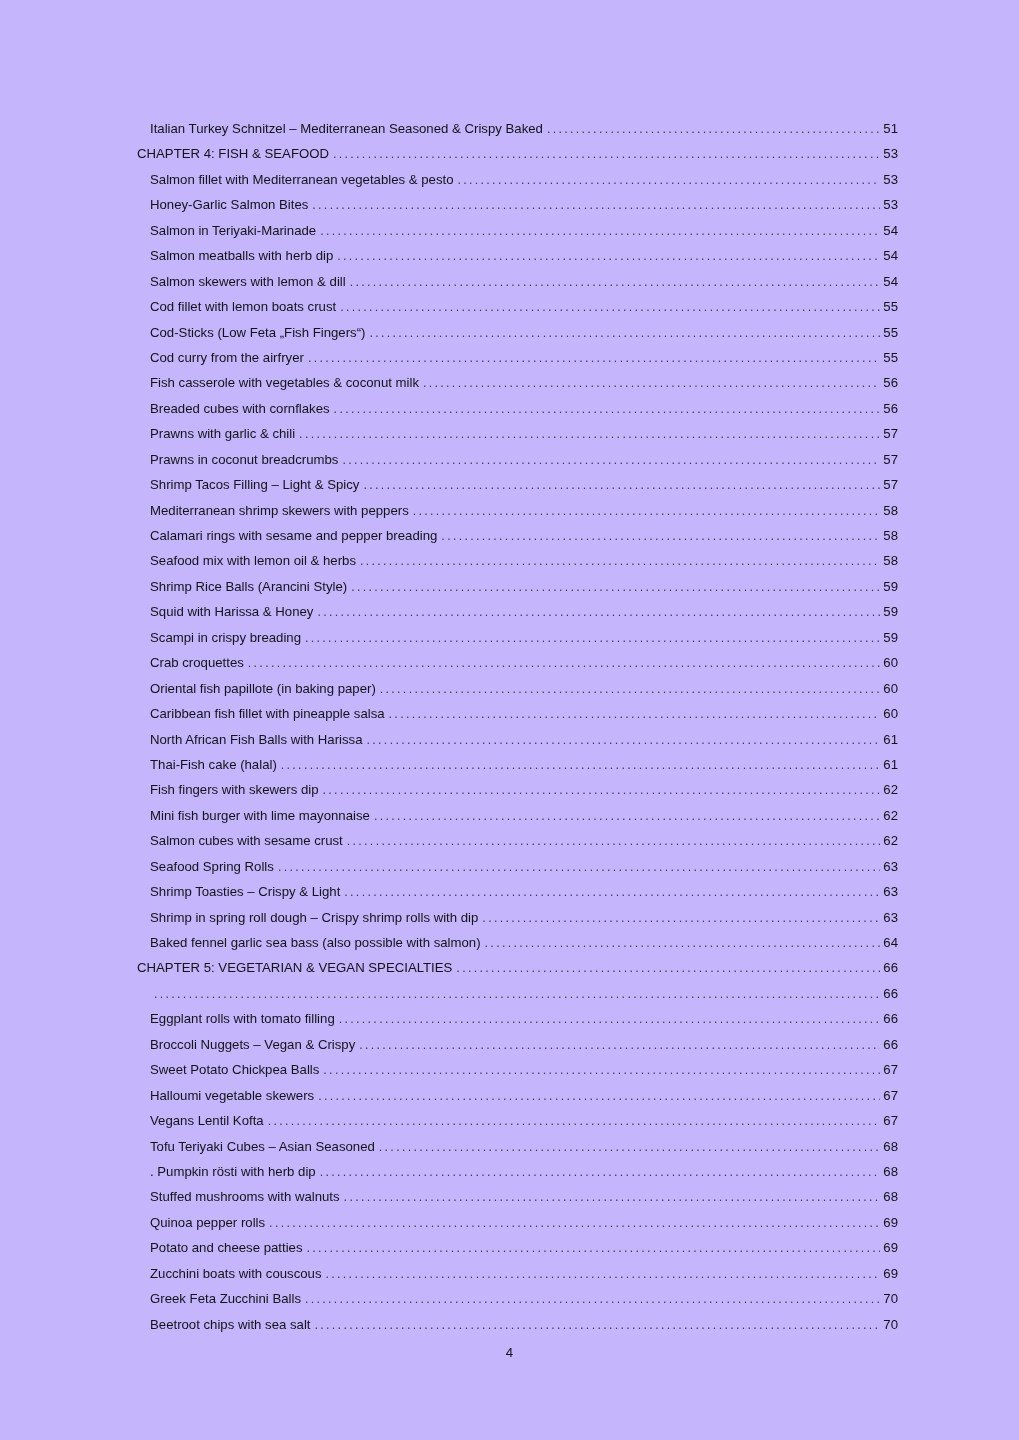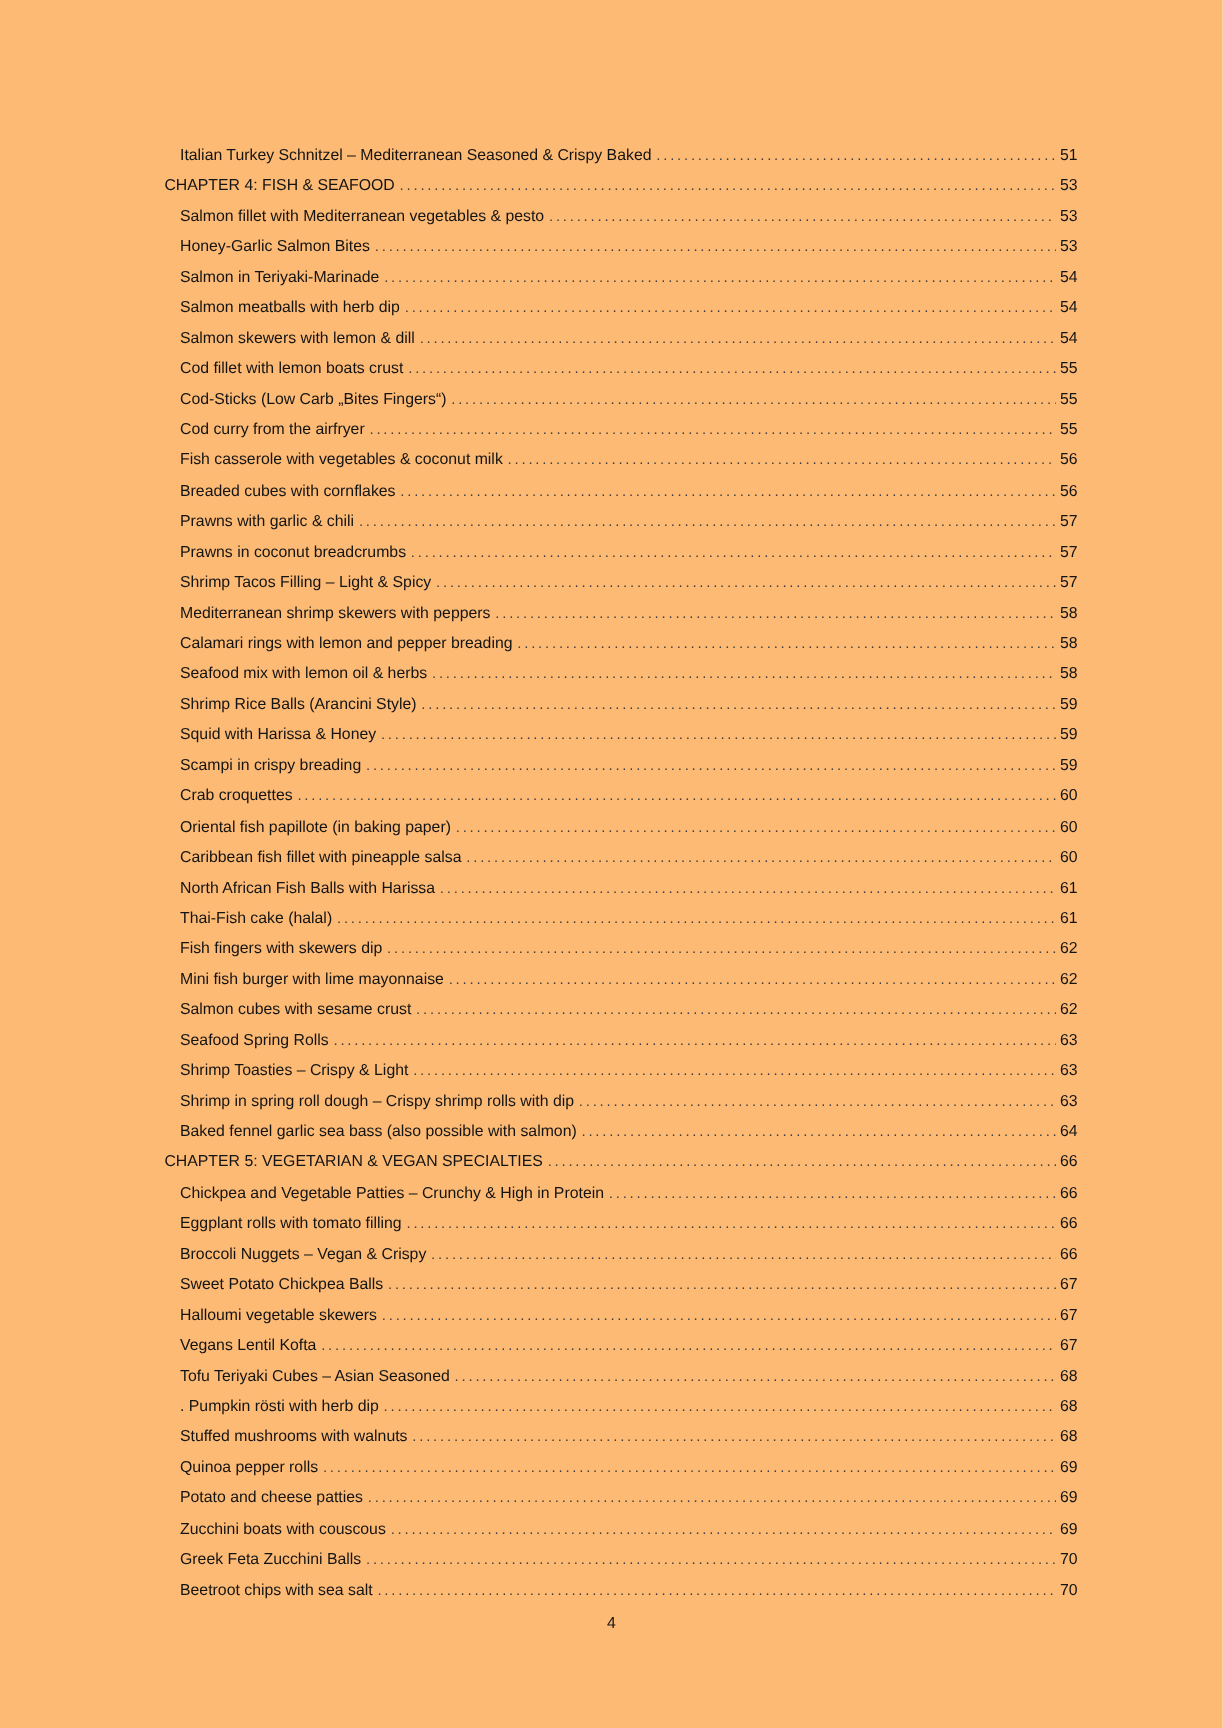--- a/index.html
+++ b/index.html
@@ -1,20 +1,20 @@
 <!DOCTYPE html>
 <html><head>
 <meta charset="utf-8">
 <style>
   html, body { margin: 0; padding: 0; background: #ffffff; }
   .page {
     position: relative;
     width: 1019px;
     height: 1440px;
-    background: #fdba74;
+    background: #c4b5fd;
     font-family: "Liberation Sans", sans-serif;
     color: #141414;
     overflow: hidden;
   }
   .toc {
     position: absolute;
     top: 116px;
     left: 137px;
     width: 761px;
   }
@@ -91,21 +91,21 @@
     <span class="label">Salmon skewers with lemon &amp; dill</span>
     <span class="dots"></span>
     <span class="pagenum">54</span>
   </div>
       <div class="row item">
     <span class="label">Cod fillet with lemon boats crust</span>
     <span class="dots"></span>
     <span class="pagenum">55</span>
   </div>
       <div class="row item">
-    <span class="label">Cod-Sticks (Low Carb „Bites Fingers“)</span>
+    <span class="label">Cod-Sticks (Low Feta „Fish Fingers“)</span>
     <span class="dots"></span>
     <span class="pagenum">55</span>
   </div>
       <div class="row item">
     <span class="label">Cod curry from the airfryer</span>
     <span class="dots"></span>
     <span class="pagenum">55</span>
   </div>
       <div class="row item">
     <span class="label">Fish casserole with vegetables &amp; coconut milk</span>
@@ -131,21 +131,21 @@
     <span class="label">Shrimp Tacos Filling – Light &amp; Spicy</span>
     <span class="dots"></span>
     <span class="pagenum">57</span>
   </div>
       <div class="row item">
     <span class="label">Mediterranean shrimp skewers with peppers</span>
     <span class="dots"></span>
     <span class="pagenum">58</span>
   </div>
       <div class="row item">
-    <span class="label">Calamari rings with lemon and pepper breading</span>
+    <span class="label">Calamari rings with sesame and pepper breading</span>
     <span class="dots"></span>
     <span class="pagenum">58</span>
   </div>
       <div class="row item">
     <span class="label">Seafood mix with lemon oil &amp; herbs</span>
     <span class="dots"></span>
     <span class="pagenum">58</span>
   </div>
       <div class="row item">
     <span class="label">Shrimp Rice Balls (Arancini Style)</span>
@@ -221,21 +221,20 @@
     <span class="label">Baked fennel garlic sea bass (also possible with salmon)</span>
     <span class="dots"></span>
     <span class="pagenum">64</span>
   </div>
       <div class="row chapter">
     <span class="label">CHAPTER 5: VEGETARIAN &amp; VEGAN SPECIALTIES</span>
     <span class="dots"></span>
     <span class="pagenum">66</span>
   </div>
       <div class="row item">
-    <span class="label">Chickpea and Vegetable Patties – Crunchy &amp; High in Protein</span>
     <span class="dots"></span>
     <span class="pagenum">66</span>
   </div>
       <div class="row item">
     <span class="label">Eggplant rolls with tomato filling</span>
     <span class="dots"></span>
     <span class="pagenum">66</span>
   </div>
       <div class="row item">
     <span class="label">Broccoli Nuggets – Vegan &amp; Crispy</span>

